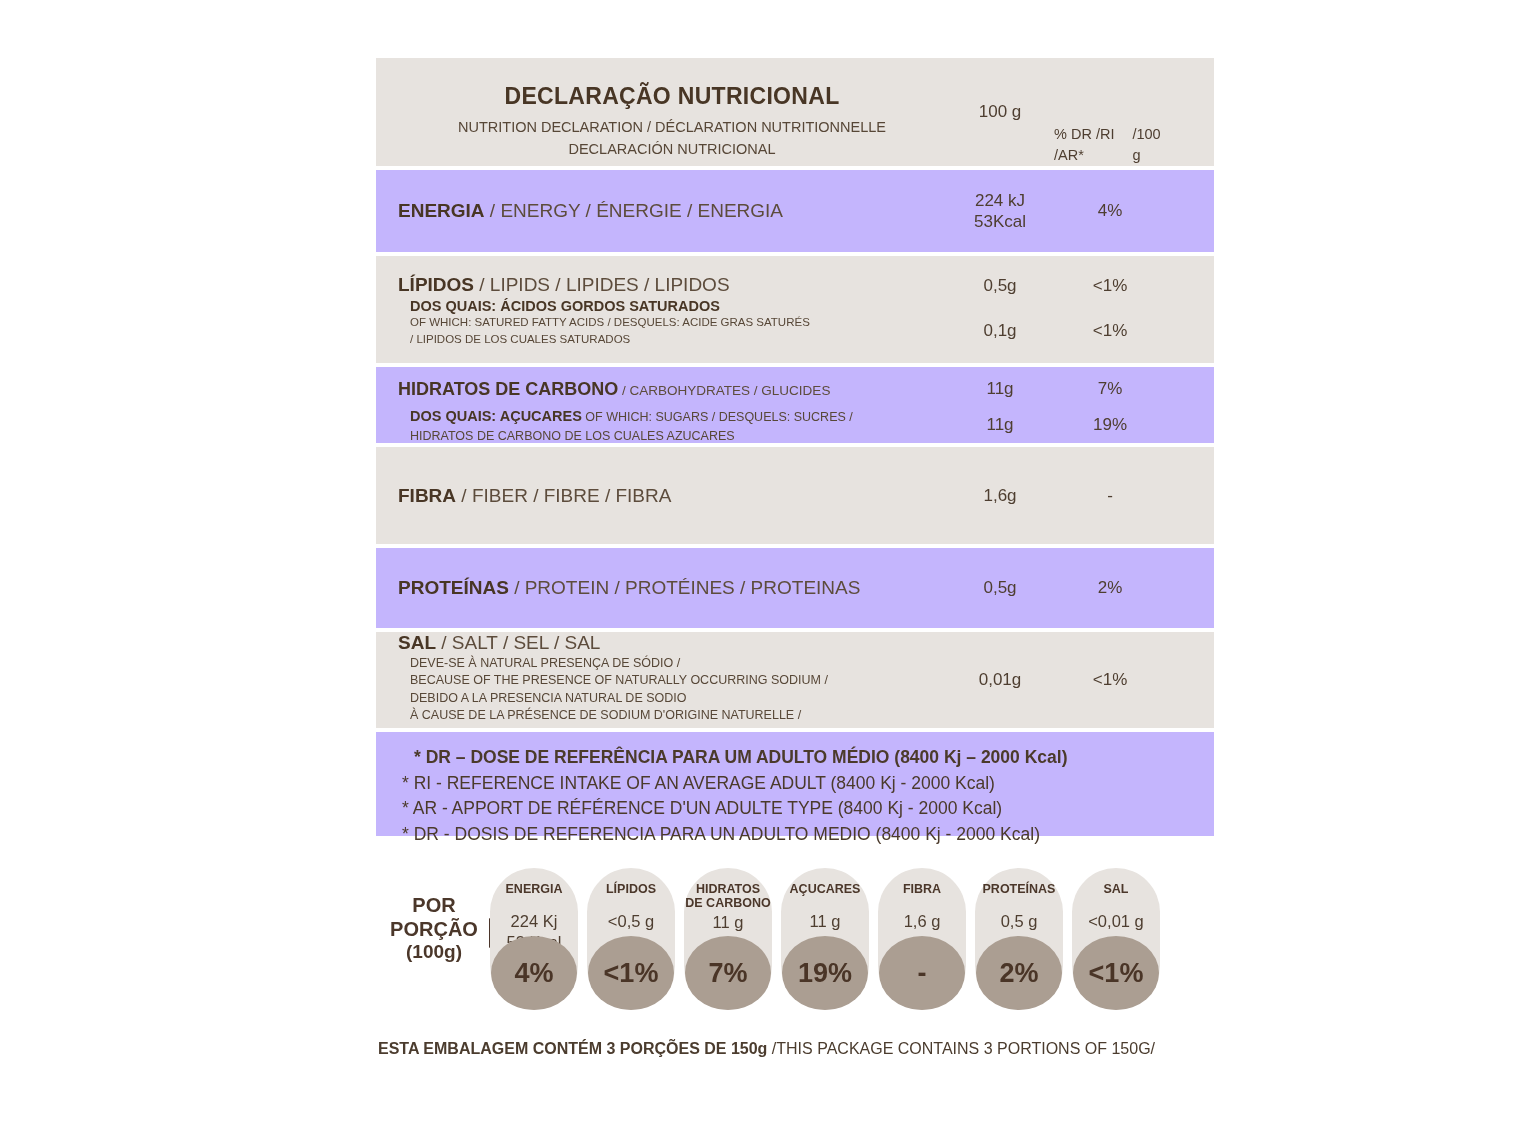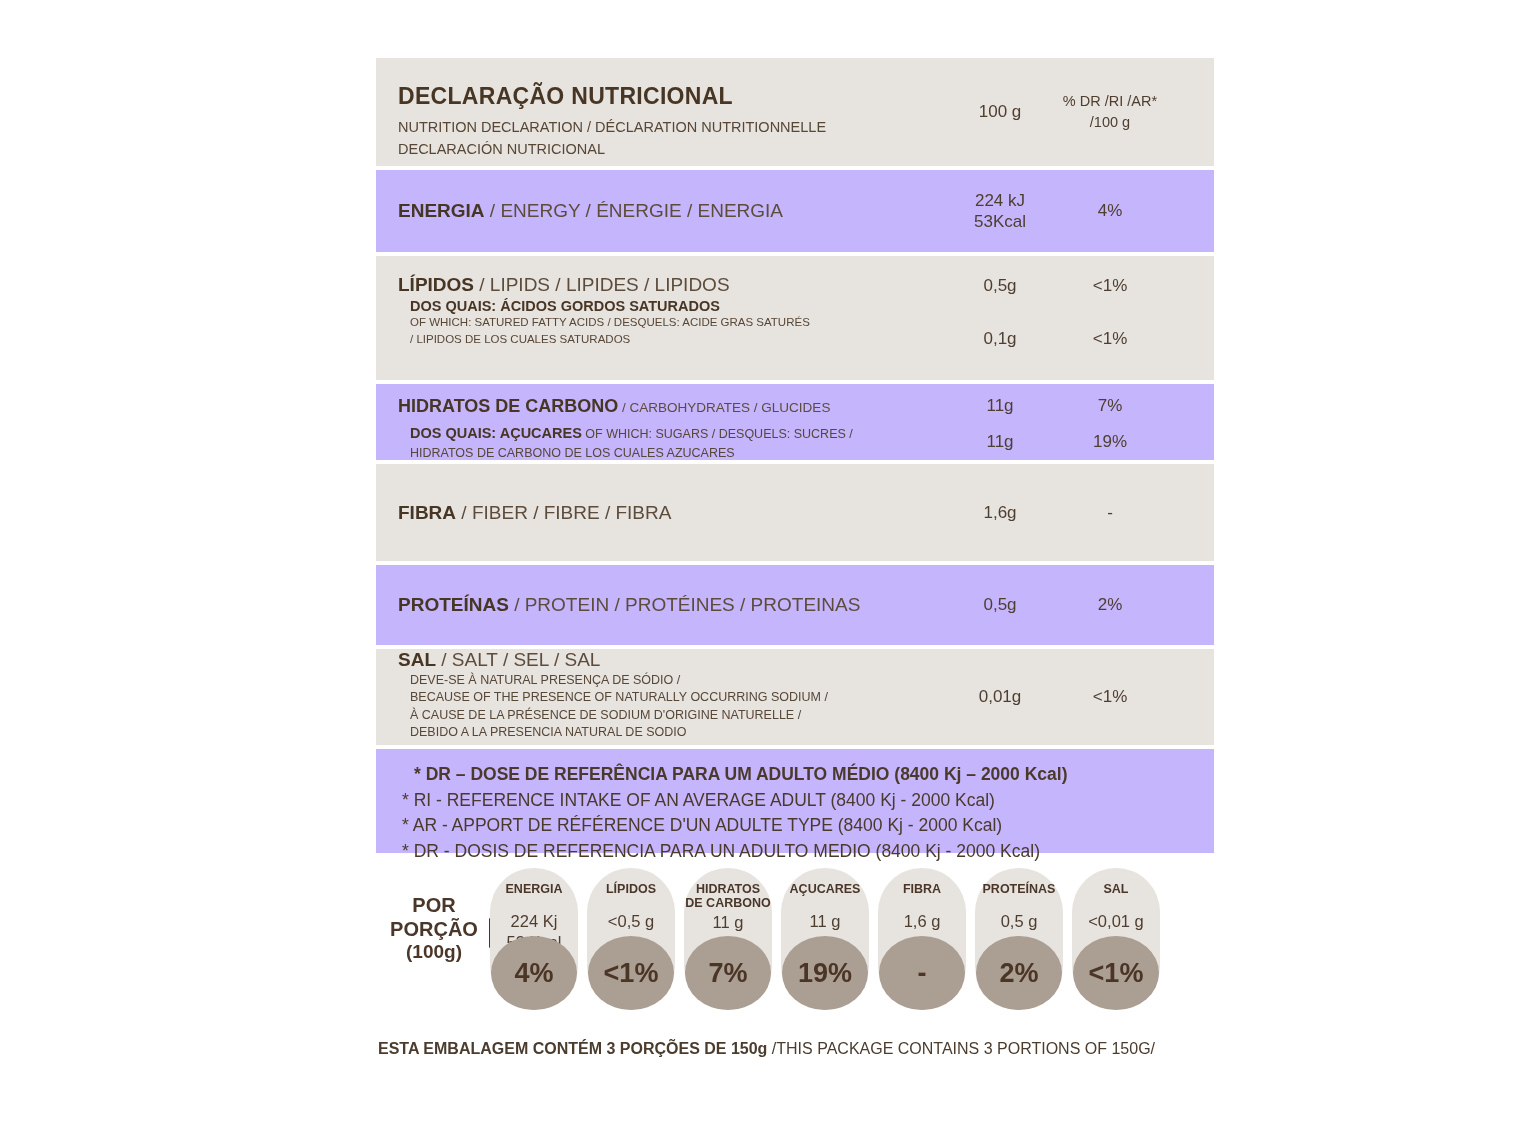--- a/index.html
+++ b/index.html
@@ -16,36 +16,36 @@
   .col-val{width:108px;display:flex;flex-direction:column;align-items:center;
            justify-content:center;text-align:center;font-size:17px;color:#4e3e30;}
   .col-pct{width:112px;display:flex;align-items:center;justify-content:center;
            font-size:17px;color:#4e3e30;}
 
   .bold{font-weight:bold;color:#483625;}
   .rest{color:#5d4c3c;}
 
   
   .hdr{height:108px;display:flex;padding-right:48px;box-sizing:border-box;}
-  .hdr .col-name{padding-top:25px;}
+  .hdr .col-name{padding-top:25px;text-align:center;}
   .hdr-title{font-size:23px;font-weight:bold;letter-spacing:.3px;color:#483625;}
   .hdr-sub{font-size:14.5px;line-height:1.5;margin-top:7px;color:#574737;}
   .hdr-amount{width:108px;display:flex;align-items:center;justify-content:center;
               font-size:17px;color:#4e3e30;}
-  .hdr-pct{width:112px;display:flex;flex-direction:column;align-items:center;
+  .hdr-pct{width:112px;display:flex;flex-direction:row;align-items:flex-end;
            justify-content:center;font-size:14.5px;line-height:1.45;color:#4e3e30;}
 
   .title{font-size:19px;}
   .title .rest{font-weight:normal;}
 
   .r-energia{height:82px;}
   .r-energia .flexline{height:100%;align-items:center;}
   .val2{line-height:1.25;}
 
-  .r-lipidos{height:124px;display:flex;flex-direction:column;}
+  .r-lipidos{height:107px;display:flex;flex-direction:column;}
   .r-lipidos .g1{height:42px;align-items:flex-end;padding-bottom:2px;}
   .r-lipidos .g2{flex:1;align-items:flex-start;}
   .sub-bold{font-size:14.5px;font-weight:bold;color:#483625;padding-left:12px;}
   .sub-small{font-size:11.5px;line-height:1.45;color:#574737;padding-left:12px;}
   .r-lipidos .g2 .col-val,.r-lipidos .g2 .col-pct{align-self:stretch;}
 
   .r-hidratos{height:76px;display:flex;flex-direction:column;padding-top:8px;box-sizing:border-box;}
   .r-hidratos .g1{height:30px;align-items:center;}
   .r-hidratos .g2{flex:1;align-items:flex-start;padding-top:4px;}
   .sub-inline{font-size:12.5px;color:#574737;font-weight:normal;}
@@ -183,22 +183,22 @@
 
   <div class="row light r-sal">
     <div class="flexline">
       <div class="col-name">
         <div class="title">
           <span class="bold">SAL</span><span class="rest"> / SALT / SEL / SAL</span>
         </div>
         <div class="sal-lines">
           <div>DEVE-SE À NATURAL PRESENÇA DE SÓDIO /</div>
           <div>BECAUSE OF THE PRESENCE OF NATURALLY OCCURRING SODIUM /</div>
+          <div>DEBIDO A LA PRESENCIA NATURAL DE SODIO</div>
           <div>À CAUSE DE LA PRÉSENCE DE SODIUM D'ORIGINE NATURELLE /</div>
-          <div>DEBIDO A LA PRESENCIA NATURAL DE SODIO</div>
         </div>
       </div>
       <div class="col-val">0,01g</div>
       <div class="col-pct">&lt;1%</div>
     </div>
   </div>
 
   <div class="row dark footnote">
     <div class="fn1">* DR – DOSE DE REFERÊNCIA PARA UM ADULTO MÉDIO (8400 Kj – 2000 Kcal)</div>
     <div>* RI - REFERENCE INTAKE OF AN AVERAGE ADULT (8400 Kj - 2000 Kcal)</div>

